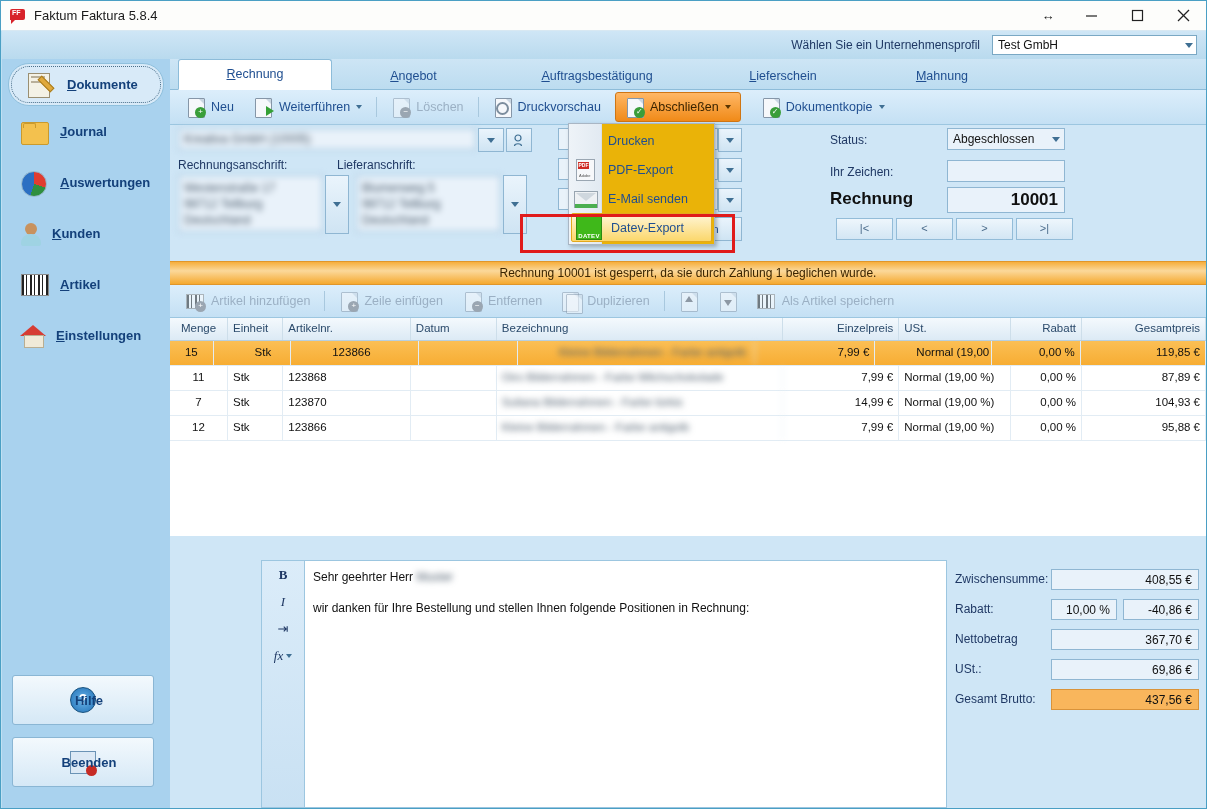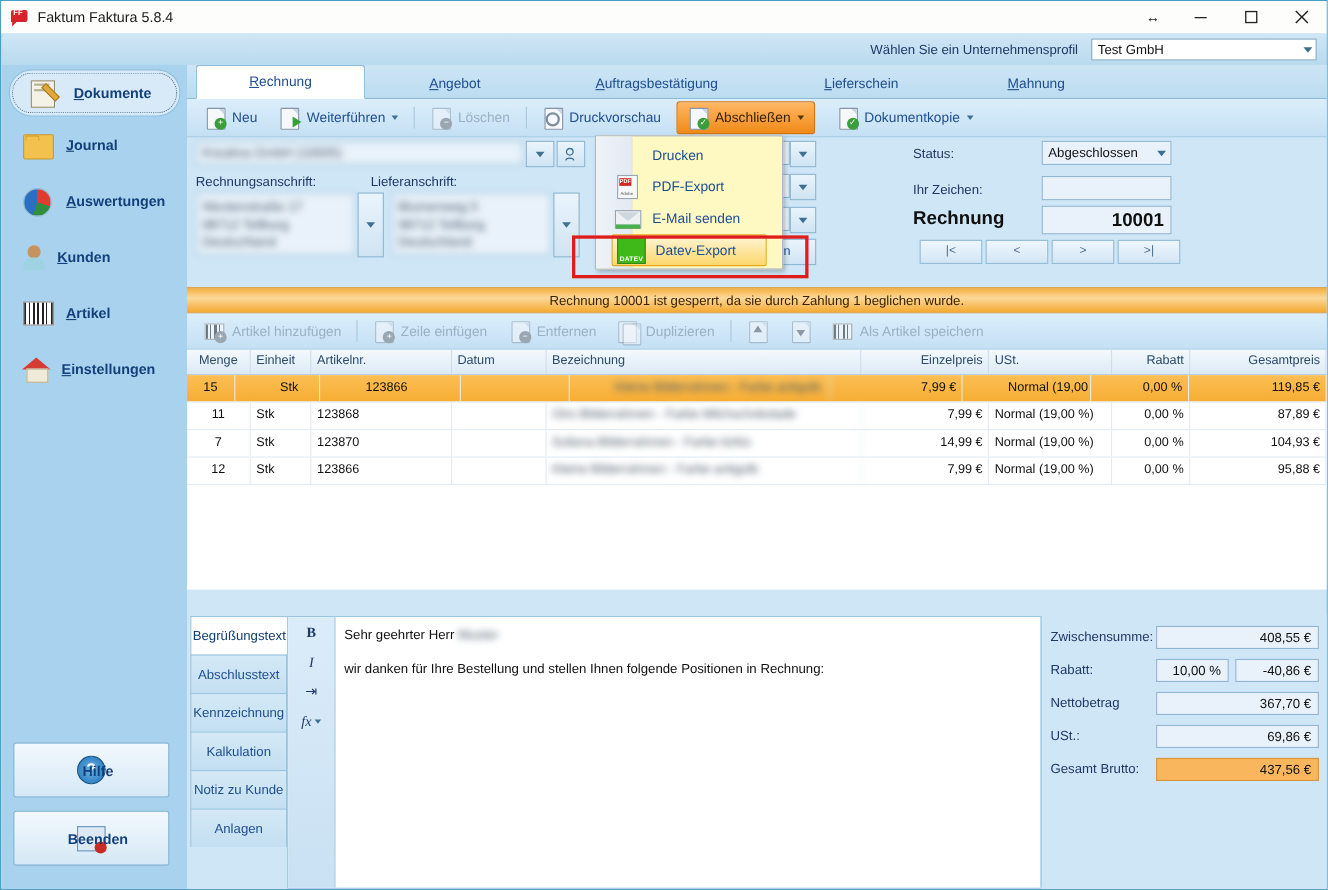--- a/index.html
+++ b/index.html
@@ -113,22 +113,22 @@
   .badge{position:absolute;right:-1px;bottom:-1px;width:11px;height:11px;border-radius:50%;
     display:flex;align-items:center;justify-content:center;font-size:8px;color:#fff;line-height:1;}
   .badge.green{background:#3a9e3a;}
   .badge.gray{background:#9aa6b2;}
   .arr-green{position:absolute;right:-1px;bottom:1px;width:0;height:0;
     border-left:8px solid #35a035;border-top:5px solid transparent;border-bottom:5px solid transparent;}
   .mag{position:absolute;left:3px;top:4px;width:9px;height:9px;border-radius:50%;
     border:2px solid #7d8e9e;}
 
   
-  .menu{position:absolute;left:540px;top:122px;width:145px;background:#fef9c3;
-    border:1px solid #a9b6c4;box-shadow:2px 2px 4px rgba(0,0,0,.25);z-index:40;padding:2px 12px;}
+  .menu{position:absolute;left:567px;top:122px;width:145px;background:#eab308;
+    border:1px solid #a9b6c4;box-shadow:2px 2px 4px rgba(0,0,0,.25);z-index:40;padding:2px 0;}
   .menu:before{content:"";position:absolute;left:0;top:0;width:32px;height:100%;
     background:linear-gradient(90deg,#eef3f8,#e2eaf2);border-right:1px solid #d8e0e8;}
   .menu-item{height:29px;display:flex;align-items:center;position:relative;z-index:2;
     font-size:12.5px;color:#1f4e90;padding-left:4px;}
   .menu-item .mi-ico{width:26px;height:24px;position:relative;margin-right:9px;flex:none;}
   .menu-item.sel{background:linear-gradient(#fff6d8,#fbd76b);border:1px solid #e3a81c;
     border-radius:2px;margin:0 2px;height:27px;}
   .ic-print{width:22px;height:13px;background:linear-gradient(#b9c3cc,#7d8a95);
     border-radius:3px;transform:skewY(-8deg);margin-top:5px;}
   .ic-pdf{width:17px;height:20px;background:#f7f8fa;border:1px solid #9aa6b2;}
@@ -545,28 +545,20 @@
         <div class="c-datum"></div>
         <div class="c-bez blur">Kleine Bilderrahmen - Farbe antigolb</div>
         <div class="c-ep">7,99 €</div>
         <div class="c-ust">Normal (19,00 %)</div>
         <div class="c-rab">0,00 %</div>
         <div class="c-ges">95,88 €</div>
       </div>
     </div>
 
     <div class="bottom">
-      <div class="btabs">
-        <div class="btab active">Begrüßungstext</div>
-        <div class="btab">Abschlusstext</div>
-        <div class="btab">Kennzeichnung</div>
-        <div class="btab">Kalkulation</div>
-        <div class="btab">Notiz zu Kunde</div>
-        <div class="btab">Anlagen</div>
-      </div>
 
       <div class="editor">
         <div class="fmtbar">
           <div class="fmtbtn" style="font-weight:bold;">B</div>
           <div class="fmtbtn" style="font-style:italic;">I</div>
           <div class="fmtbtn">⇥</div>
           <div class="fmtbtn" style="font-style:italic;display:flex;gap:3px;align-items:center;">
             <span>fx</span>
             <span class="caret sm"></span>
           </div>

